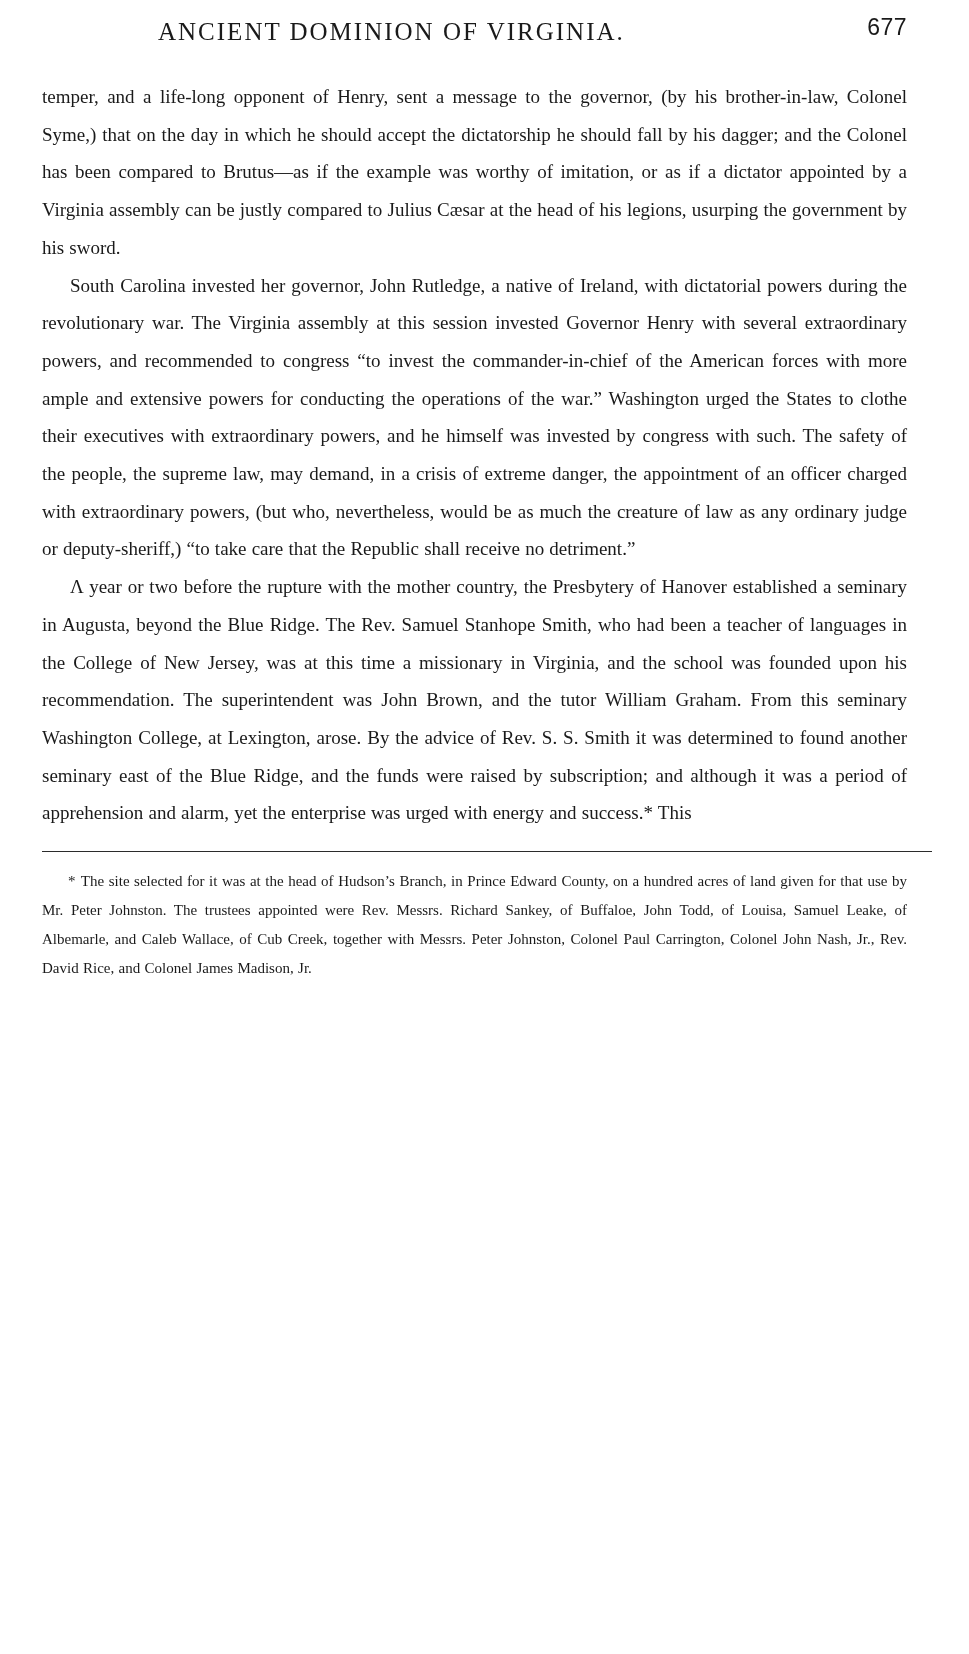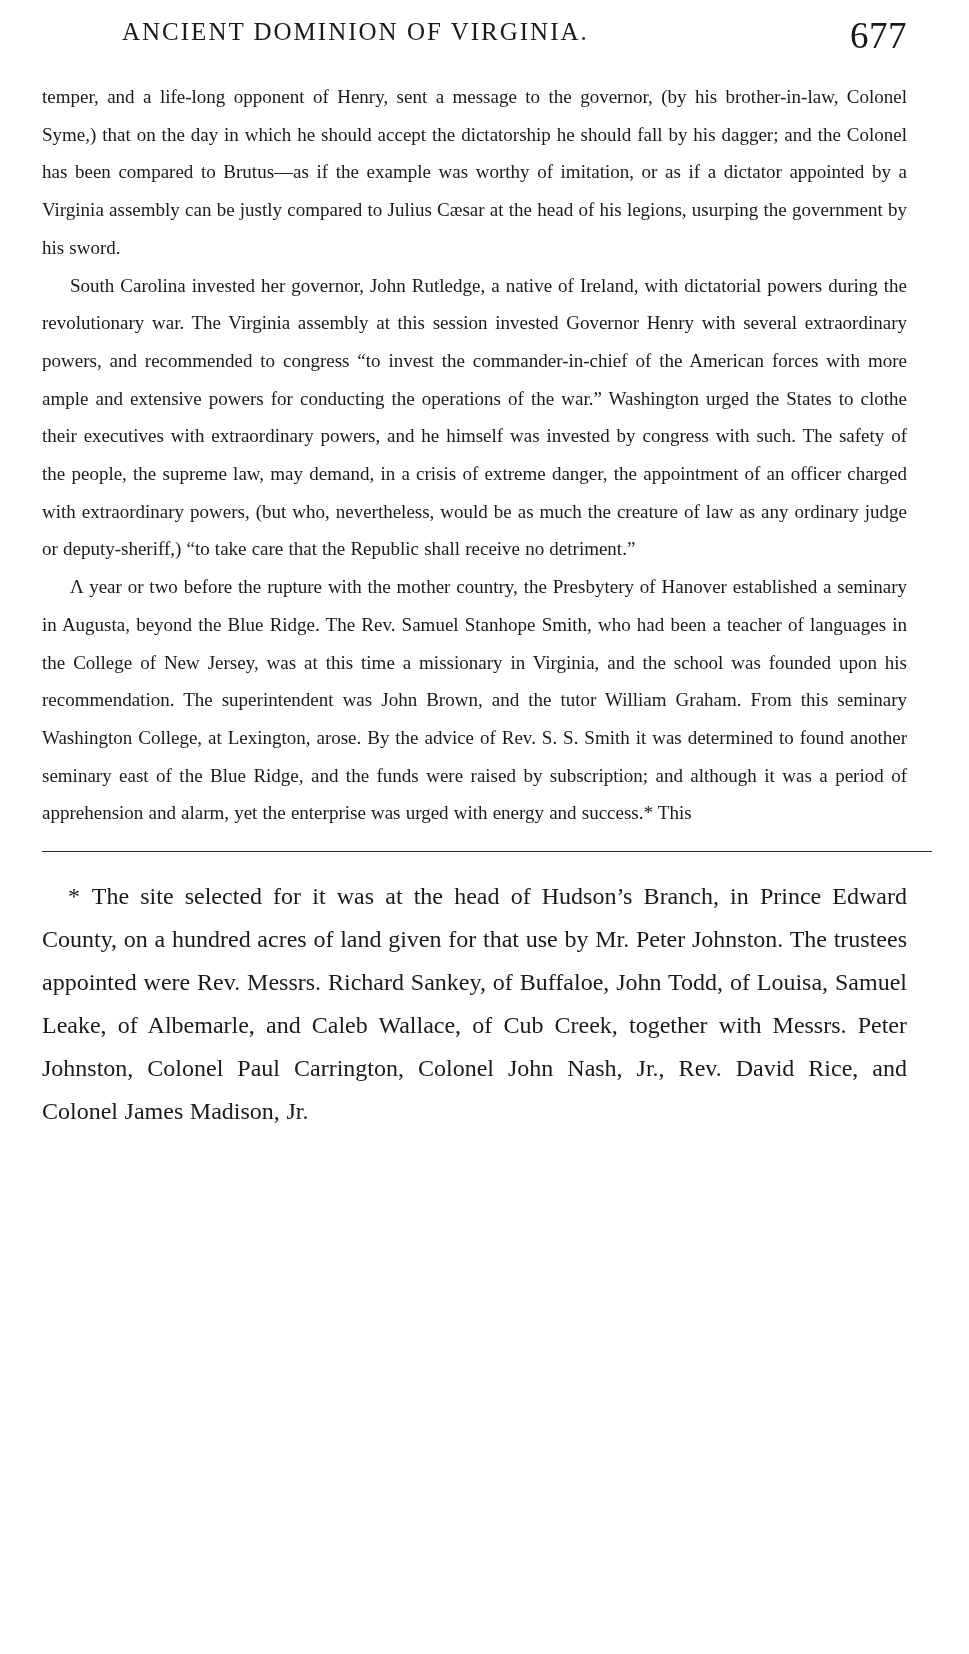--- a/index.html
+++ b/index.html
@@ -26,31 +26,31 @@
     display: flex;
     align-items: baseline;
     justify-content: flex-start;
     position: relative;
     height: 46px;
   }
   .runhead-title {
     font-variant: small-caps;
     font-size: 25px;
     letter-spacing: 2.0px;
-    margin-left: 80px;
+    margin-left: 116px;
     white-space: nowrap;
     font-family: "Liberation Serif", serif;
   }
   .runhead-page {
     position: absolute;
     right: 0px;
     top: -4px;
-    font-size: 37px;
+    font-size: 23px;
     letter-spacing: 0.5px;
-    font-family: Liberation Serif, serif;
+    font-family: Liberation Sans, sans-serif;
   }
   .body-text {
     margin-top: 14px;
     font-size: 19px;
     line-height: 37.7px;
     text-align: justify;
     text-justify: inter-word;
     hyphens: none;
     word-spacing: 0.4px;
   }
@@ -60,23 +60,23 @@
   .body-text p.indent {
     text-indent: 28px;
   }
   .rule {
     border: 0;
     border-top: 1.5px solid #2b2b2b;
     width: 890px;
     margin: 19px 0 0 0;
   }
   .footnote {
-    margin-top: 23px;
-    font-size: 24px;
-    line-height: 43px;
+    margin-top: 15px;
+    font-size: 15px;
+    line-height: 29px;
     text-align: justify;
     word-spacing: 0.6px;
   }
   .footnote p {
     margin: 0;
     text-indent: 26px;
   }
   .fn-mark {
     letter-spacing: 1px;
   }

